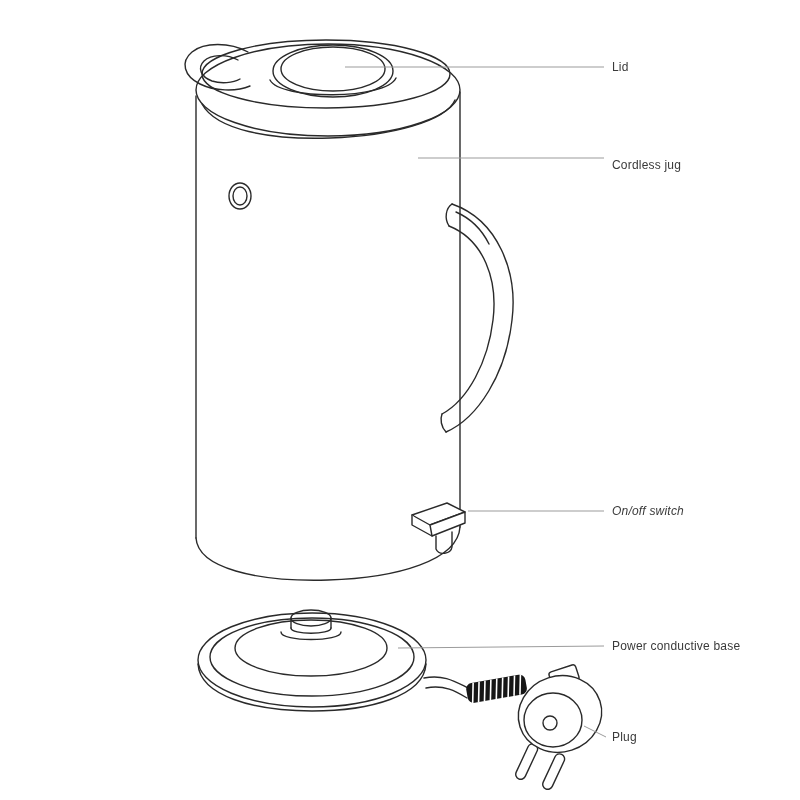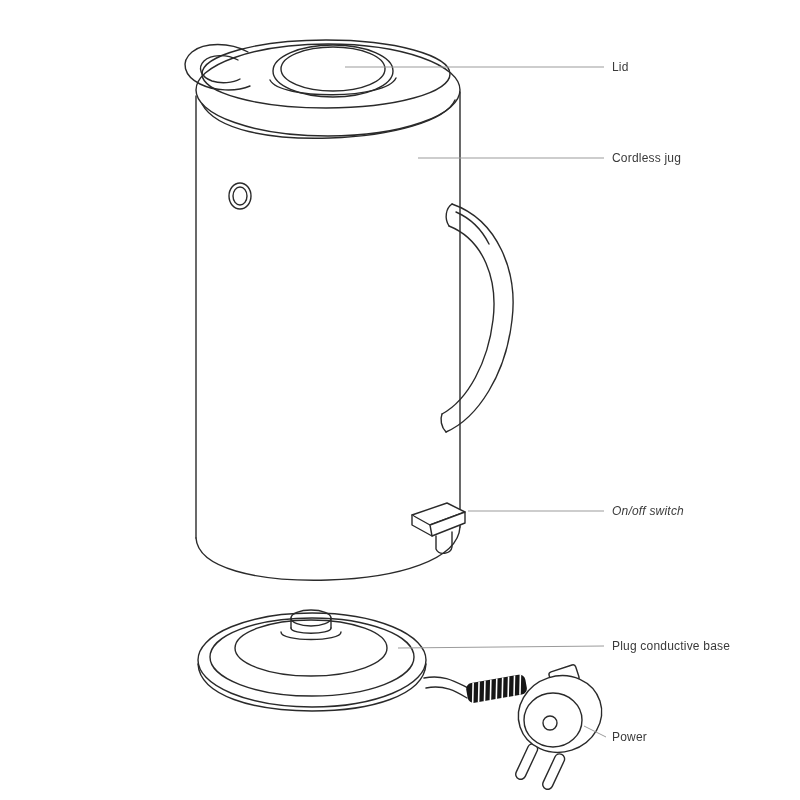--- a/index.html
+++ b/index.html
@@ -23,21 +23,21 @@
   .part-label {
     position: absolute;
     left: 612px;
     font-size: 12px;
     line-height: 14px;
     color: #3a3a3a;
     letter-spacing: 0.2px;
     white-space: nowrap;
   }
   .lbl-lid   { top: 60px; }
-  .lbl-jug   { top: 151px; text-align: center; }
+  .lbl-jug   { top: 158px; text-align: center; }
   .lbl-sw    { top: 504px; font-style: italic; }
   .lbl-base  { top: 639px; }
   .lbl-plug  { top: 730px; }
 </style>
 </head>
 <body>
 
 <div class="canvas">
 
   <svg width="800" height="800" viewBox="0 0 800 800">
@@ -127,16 +127,16 @@
       <line x1="418" y1="158" x2="604" y2="158"></line>
       <line x1="468" y1="511" x2="604" y2="511"></line>
       <line x1="398" y1="648" x2="604" y2="646"></line>
       <line x1="584" y1="726" x2="606" y2="737"></line>
     </g>
   </svg>
 
   <div class="part-label lbl-lid">Lid</div>
   <div class="part-label lbl-jug">Cordless jug</div>
   <div class="part-label lbl-sw">On/off switch</div>
-  <div class="part-label lbl-base">Plug conductive base</div>
-  <div class="part-label lbl-plug">Power</div>
+  <div class="part-label lbl-base">Power conductive base</div>
+  <div class="part-label lbl-plug">Plug</div>
 
 </div>
 
 </body></html>

